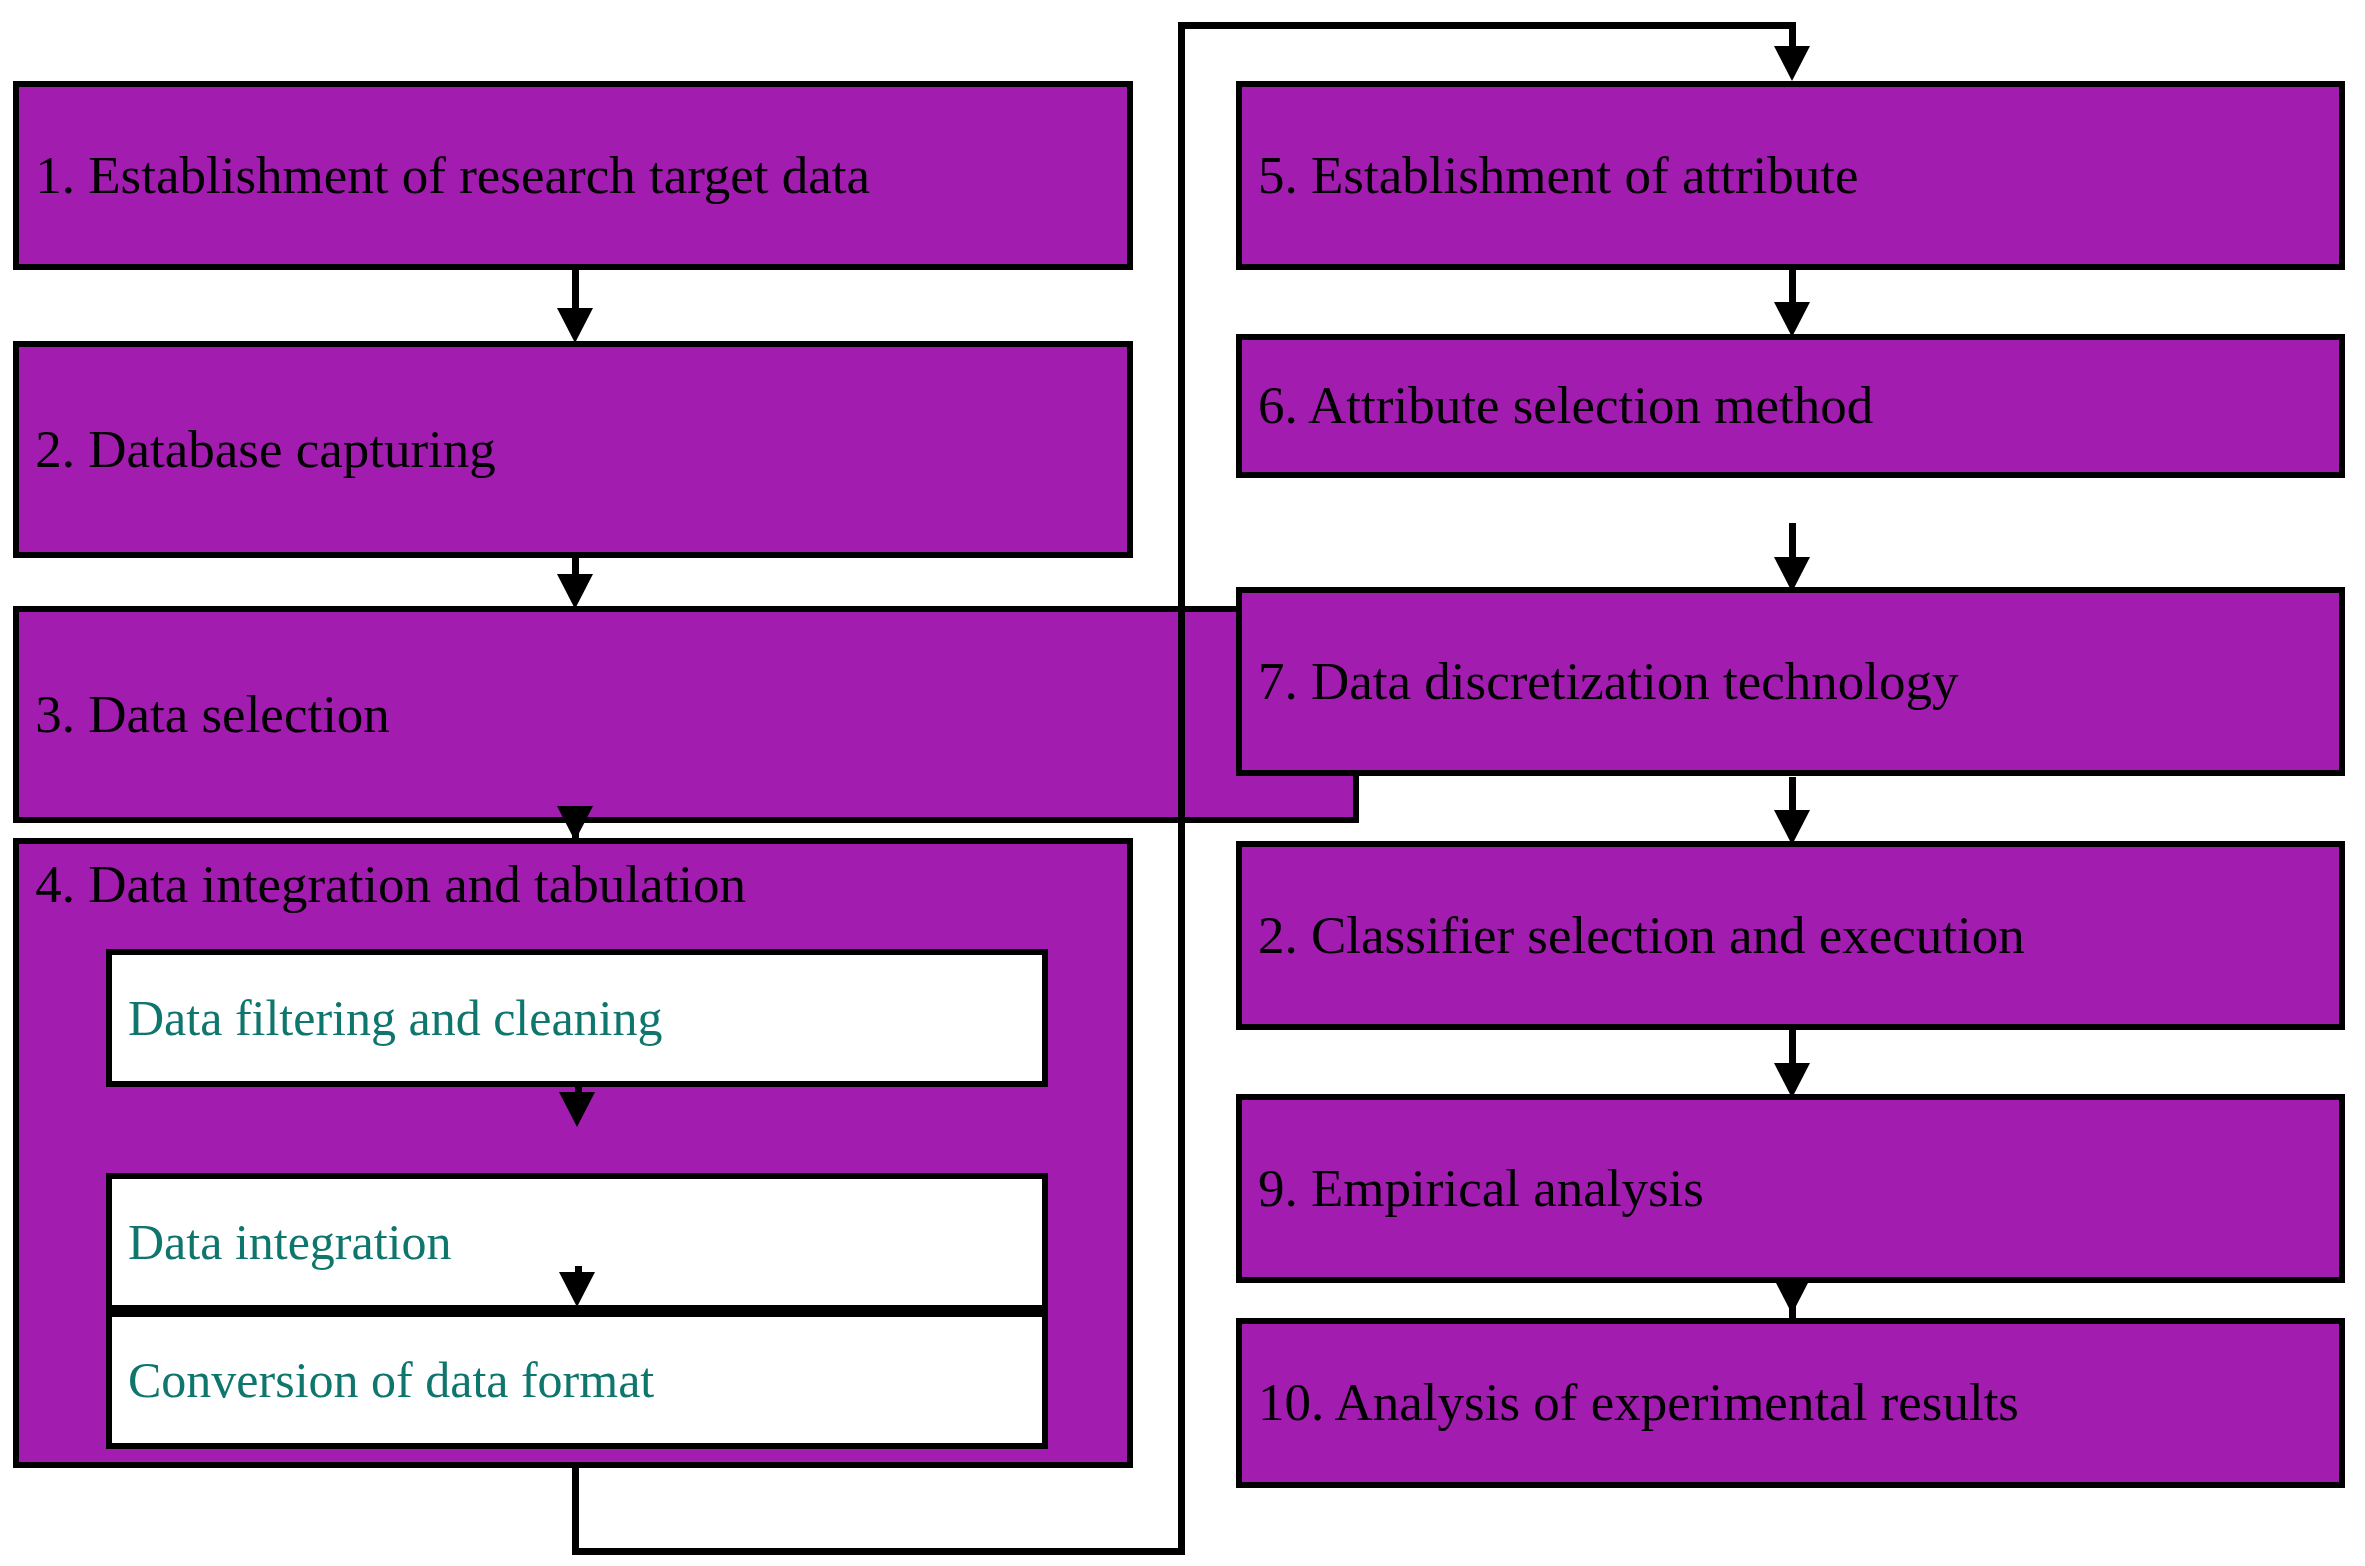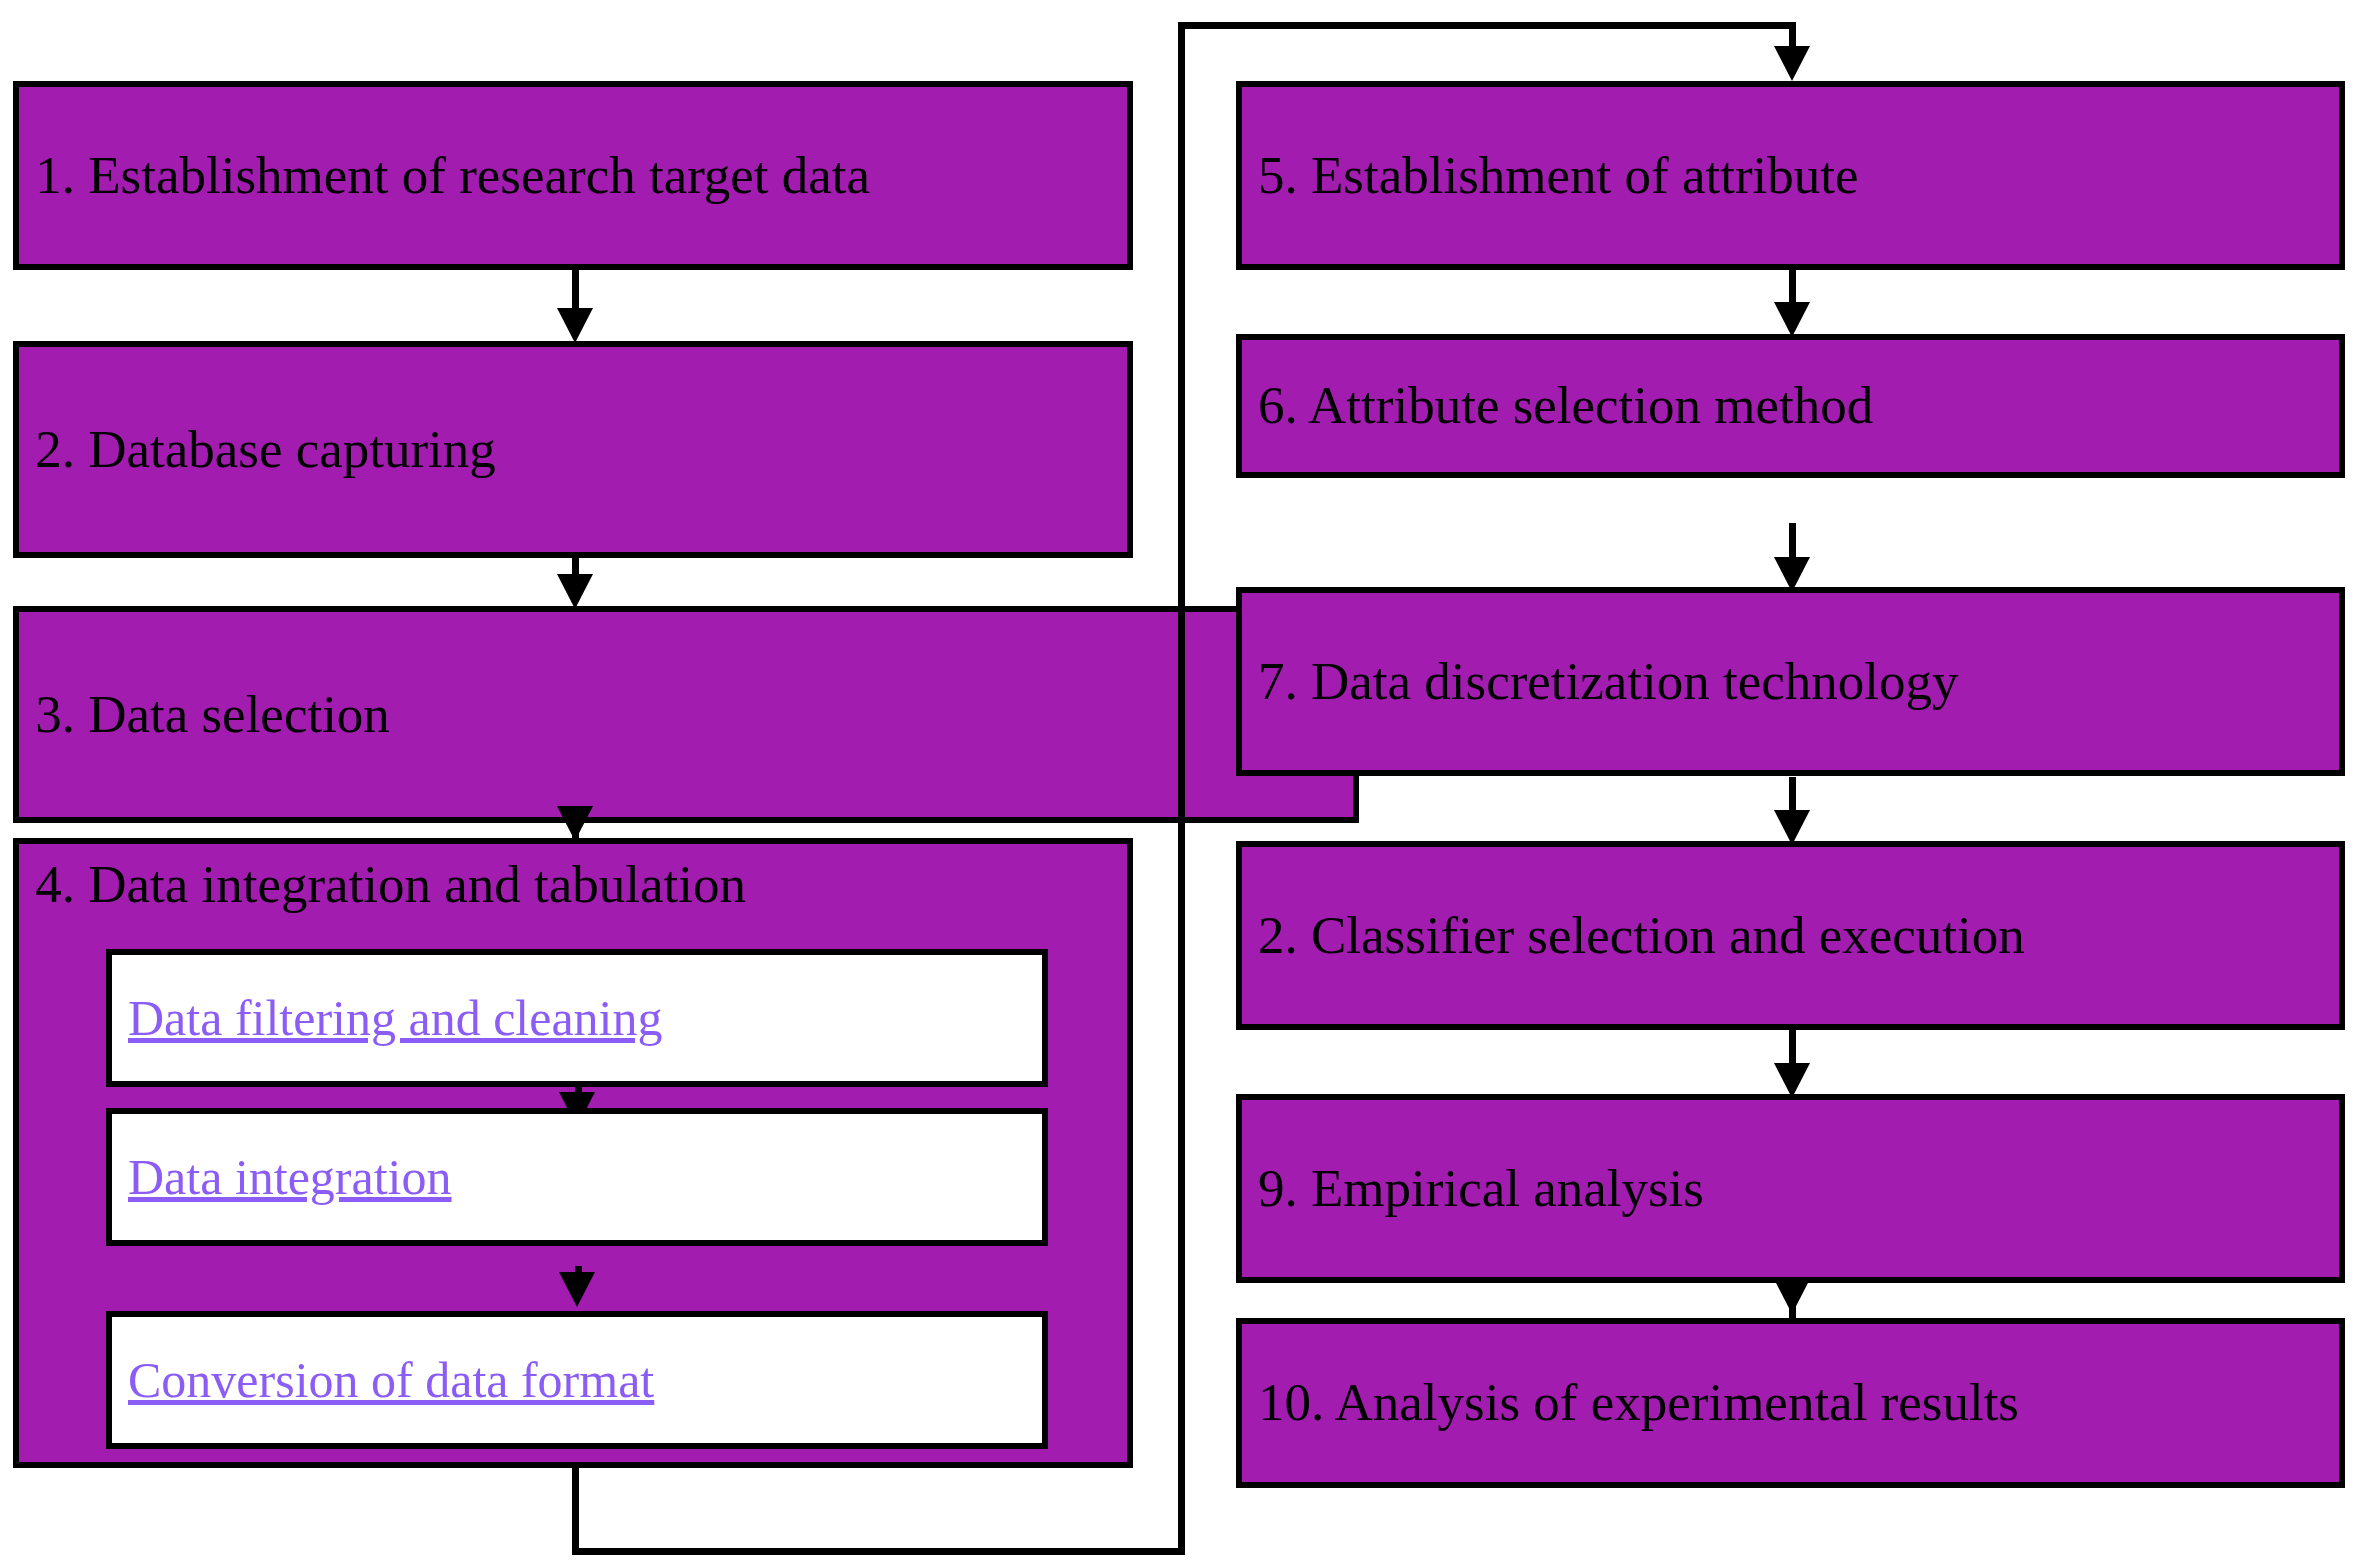--- a/index.html
+++ b/index.html
@@ -40,26 +40,25 @@
   .subnode {
     position: absolute;
     box-sizing: border-box;
     background: #ffffff;
     border: 6.6px solid #000000;
     display: flex;
     align-items: center;
   }
   .subnode-label {
     display: block;
-    color: #8b5cf6;
+    color: #0f766e;
     font-size: 50px;
     line-height: 1.05;
     white-space: nowrap;
     padding-left: 16px;
-    text-decoration: underline;
   }
   
   .vline {
     position: absolute;
     background: #000000;
     width: 6.6px;
   }
   .hline {
     position: absolute;
     background: #000000;
@@ -104,21 +103,21 @@
     <span class="node-label">4. Data integration and tabulation</span>
   </div>
 
   <div class="subnode" style="left:106px; top:949px; width:942px; height:138px;">
     <span class="subnode-label">Data filtering and cleaning</span>
   </div>
 
   <div class="vline" style="left:575px; top:1087px; height:22px;"></div>
   <div class="arrowhead" style="left:559px; top:1092px;"></div>
 
-  <div class="subnode" style="left:106px; top:1108px; width:942px; height:138px;">
+  <div class="subnode" style="left:106px; top:1173px; width:942px; height:138px;">
     <span class="subnode-label">Data integration</span>
   </div>
 
   <div class="vline" style="left:575px; top:1266px; height:22px;"></div>
   <div class="arrowhead" style="left:559px; top:1272px;"></div>
 
   <div class="subnode" style="left:106px; top:1311px; width:942px; height:138px;">
     <span class="subnode-label">Conversion of data format</span>
   </div>
 

